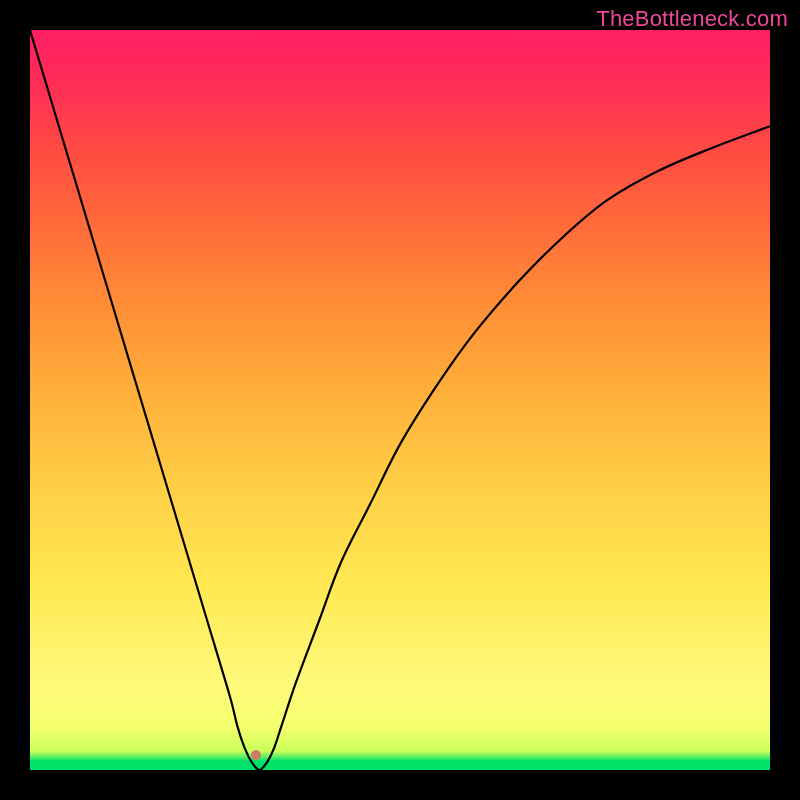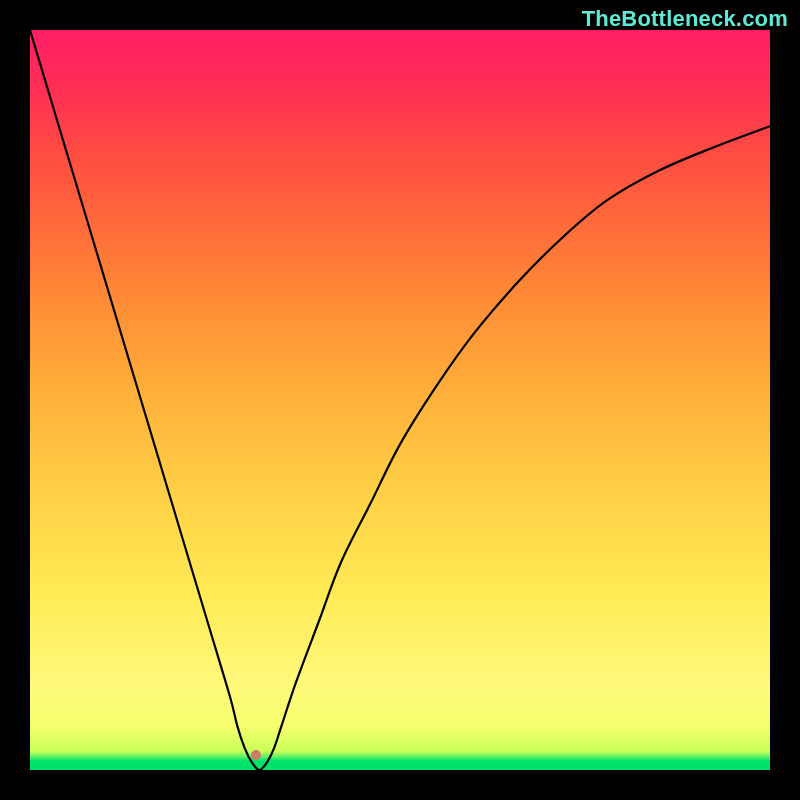--- a/index.html
+++ b/index.html
@@ -57,24 +57,24 @@
     width: 10px;
     height: 10px;
     border-radius: 50%;
     background: #d07a68;
     transform: translate(-50%, -50%);
   }
   .watermark {
     position: absolute;
     top: 6px;
     right: 12px;
-    color: #5eead4;
+    color: #ec4899;
     font-size: 22px;
     letter-spacing: 0.2px;
-    font-weight: 700;
+    font-weight: 400;
   }
 </style>
 </head>
 <body>
 
 <div class="outer">
 
   <div class="plot">
     <div class="gradient"></div>
 

